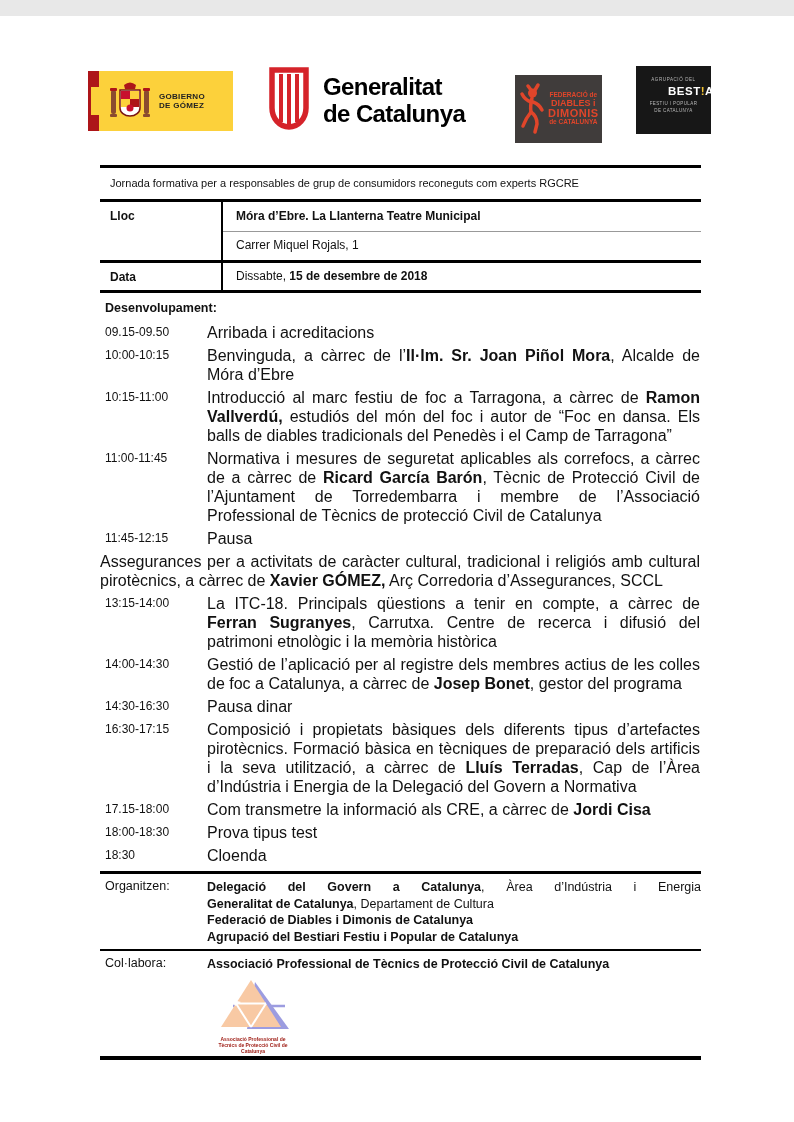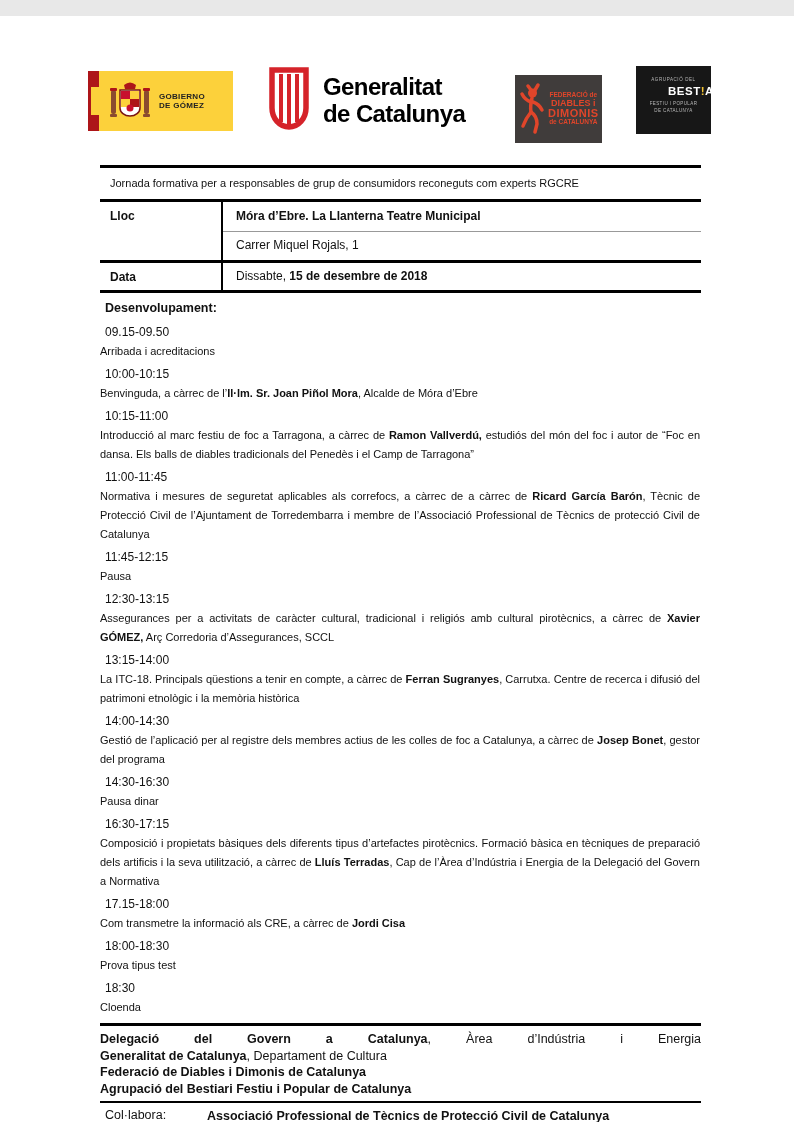--- a/index.html
+++ b/index.html
@@ -47,23 +47,23 @@
   .info-label { width:121px; flex:none; font-weight:bold; font-size:12px; padding:7px 0 0 10px; }
   .info-value { flex:1; border-left:2px solid #000; }
   .val-main { font-size:12px; padding:7px 0 8px 13px; }
   .lloc .val-main { font-weight:bold; }
   .subrule { height:1px; background:#999; }
   .val-sub { font-size:12px; padding:6px 0 8px 13px; }
   .data-row .val-main { padding:6px 0 7px 13px; }
 
   .section-heading { font-size:12.5px; font-weight:bold; margin:8px 0 8px 5px; }
 
-  .sched-row { display:flex; margin-bottom:4px;flex-direction:column; }
+  .sched-row { display:flex; margin-bottom:4px; }
   .sched-time { width:107px; flex:none; font-size:12px; line-height:19px; padding-left:5px; }
-  .sched-text { flex:1; font-size:11px; line-height:19px; text-align:justify; padding-right:1px; }
+  .sched-text { flex:1; font-size:16px; line-height:19px; text-align:justify; padding-right:1px; }
 
   .footer-block { margin-top:6px; }
   .footer-row { display:flex; }
   .footer-label { width:107px; flex:none; font-size:12.5px; padding:5px 0 0 5px; }
   .footer-value { flex:1; font-size:12.5px; line-height:16.5px; padding:5px 0 4px; }
   .org-line.spread { text-align:justify; text-align-last:justify; }
   .collab-row .footer-value { padding-bottom:3px; font-weight:bold; }
 
   .aptpc { margin:3px 0 2px 105px; width:96px; text-align:center; }
   .aptpc-text { font-size:5px; font-weight:bold; color:#a02018; line-height:6px; margin-top:1px; }
@@ -182,21 +182,20 @@
         </div>
         <div class="sched-row">
           <div class="sched-time">11:00-11:45</div>
           <div class="sched-text"><span>Normativa i mesures de seguretat aplicables als correfocs, a càrrec de a càrrec de </span><span class="b">Ricard García Barón</span><span>, Tècnic de Protecció Civil de l’Ajuntament de Torredembarra i membre de l’Associació Professional de Tècnics de protecció Civil de Catalunya</span></div>
         </div>
         <div class="sched-row">
           <div class="sched-time">11:45-12:15</div>
           <div class="sched-text"><span>Pausa</span></div>
         </div>
         <div class="sched-row">
-          <div class="sched-time">12:30-13:15</div>
           <div class="sched-text"><span>Assegurances per a activitats de caràcter cultural, tradicional i religiós amb cultural pirotècnics, a càrrec de </span><span class="b">Xavier GÓMEZ,</span><span> Arç Corredoria d’Assegurances, SCCL</span></div>
         </div>
         <div class="sched-row">
           <div class="sched-time">13:15-14:00</div>
           <div class="sched-text"><span>La ITC-18. Principals qüestions a tenir en compte, a càrrec de </span><span class="b">Ferran Sugranyes</span><span>, Carrutxa. Centre de recerca i difusió del patrimoni etnològic i la memòria històrica</span></div>
         </div>
         <div class="sched-row">
           <div class="sched-time">14:00-14:30</div>
           <div class="sched-text"><span>Gestió de l’aplicació per al registre dels membres actius de les colles de foc a Catalunya, a càrrec de </span><span class="b">Josep Bonet</span><span>, gestor del programa</span></div>
         </div>
@@ -218,20 +217,21 @@
         </div>
         <div class="sched-row">
           <div class="sched-time">18:30</div>
           <div class="sched-text"><span>Cloenda</span></div>
         </div>
       </div>
 
     <div class="footer-block">
       <div class="rule"></div>
       <div class="footer-row">
+        <div class="footer-label">Organitzen:</div>
         <div class="footer-value" id="organitzen-lines">
             <div class="org-line spread"><span class="b">Delegació del Govern a Catalunya</span><span>, Àrea d’Indústria i Energia</span></div>
             <div class="org-line"><span class="b">Generalitat de Catalunya</span><span>, Departament de Cultura</span></div>
             <div class="org-line"><span class="b">Federació de Diables i Dimonis de Catalunya</span></div>
             <div class="org-line"><span class="b">Agrupació del Bestiari Festiu i Popular de Catalunya</span></div>
           </div>
       </div>
       <div class="thin-rule"></div>
       <div class="footer-row collab-row">
         <div class="footer-label">Col·labora:</div>

